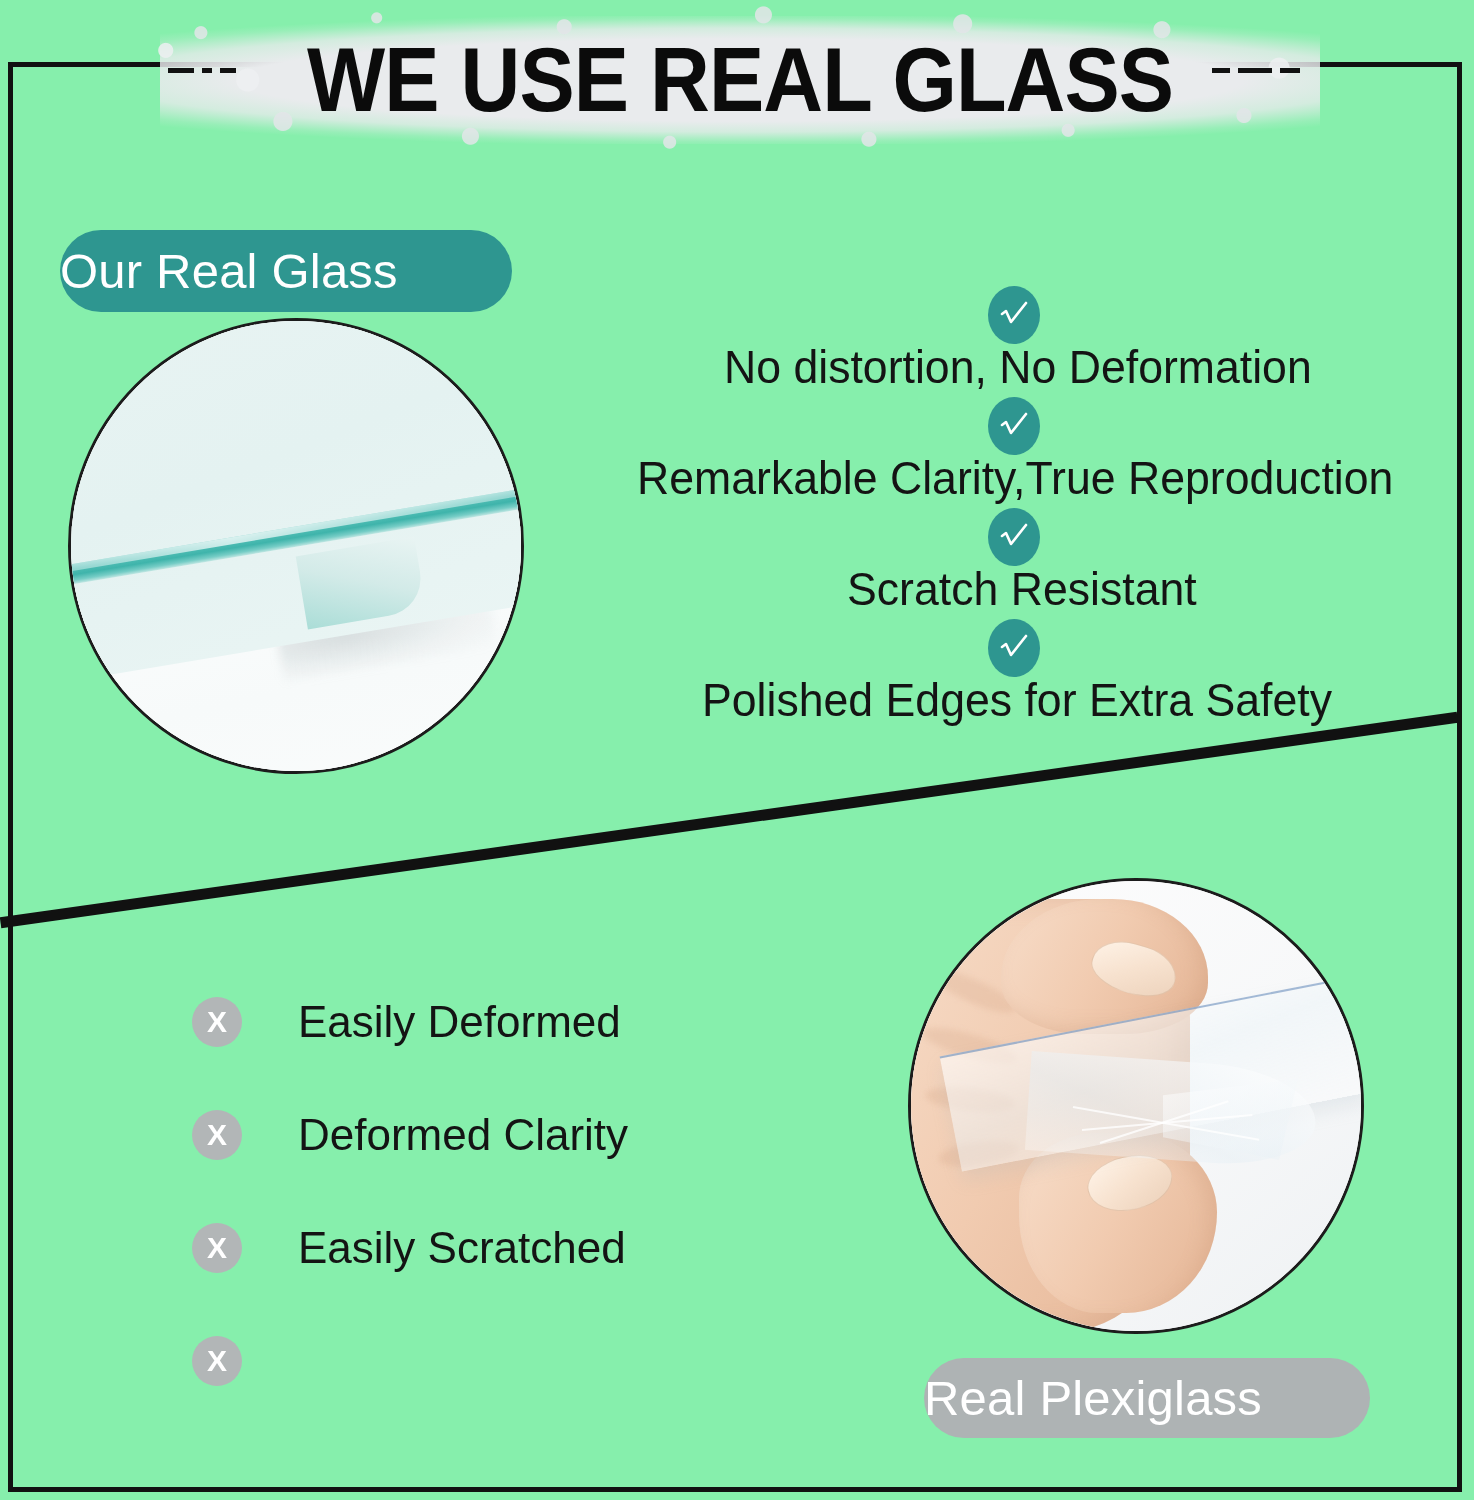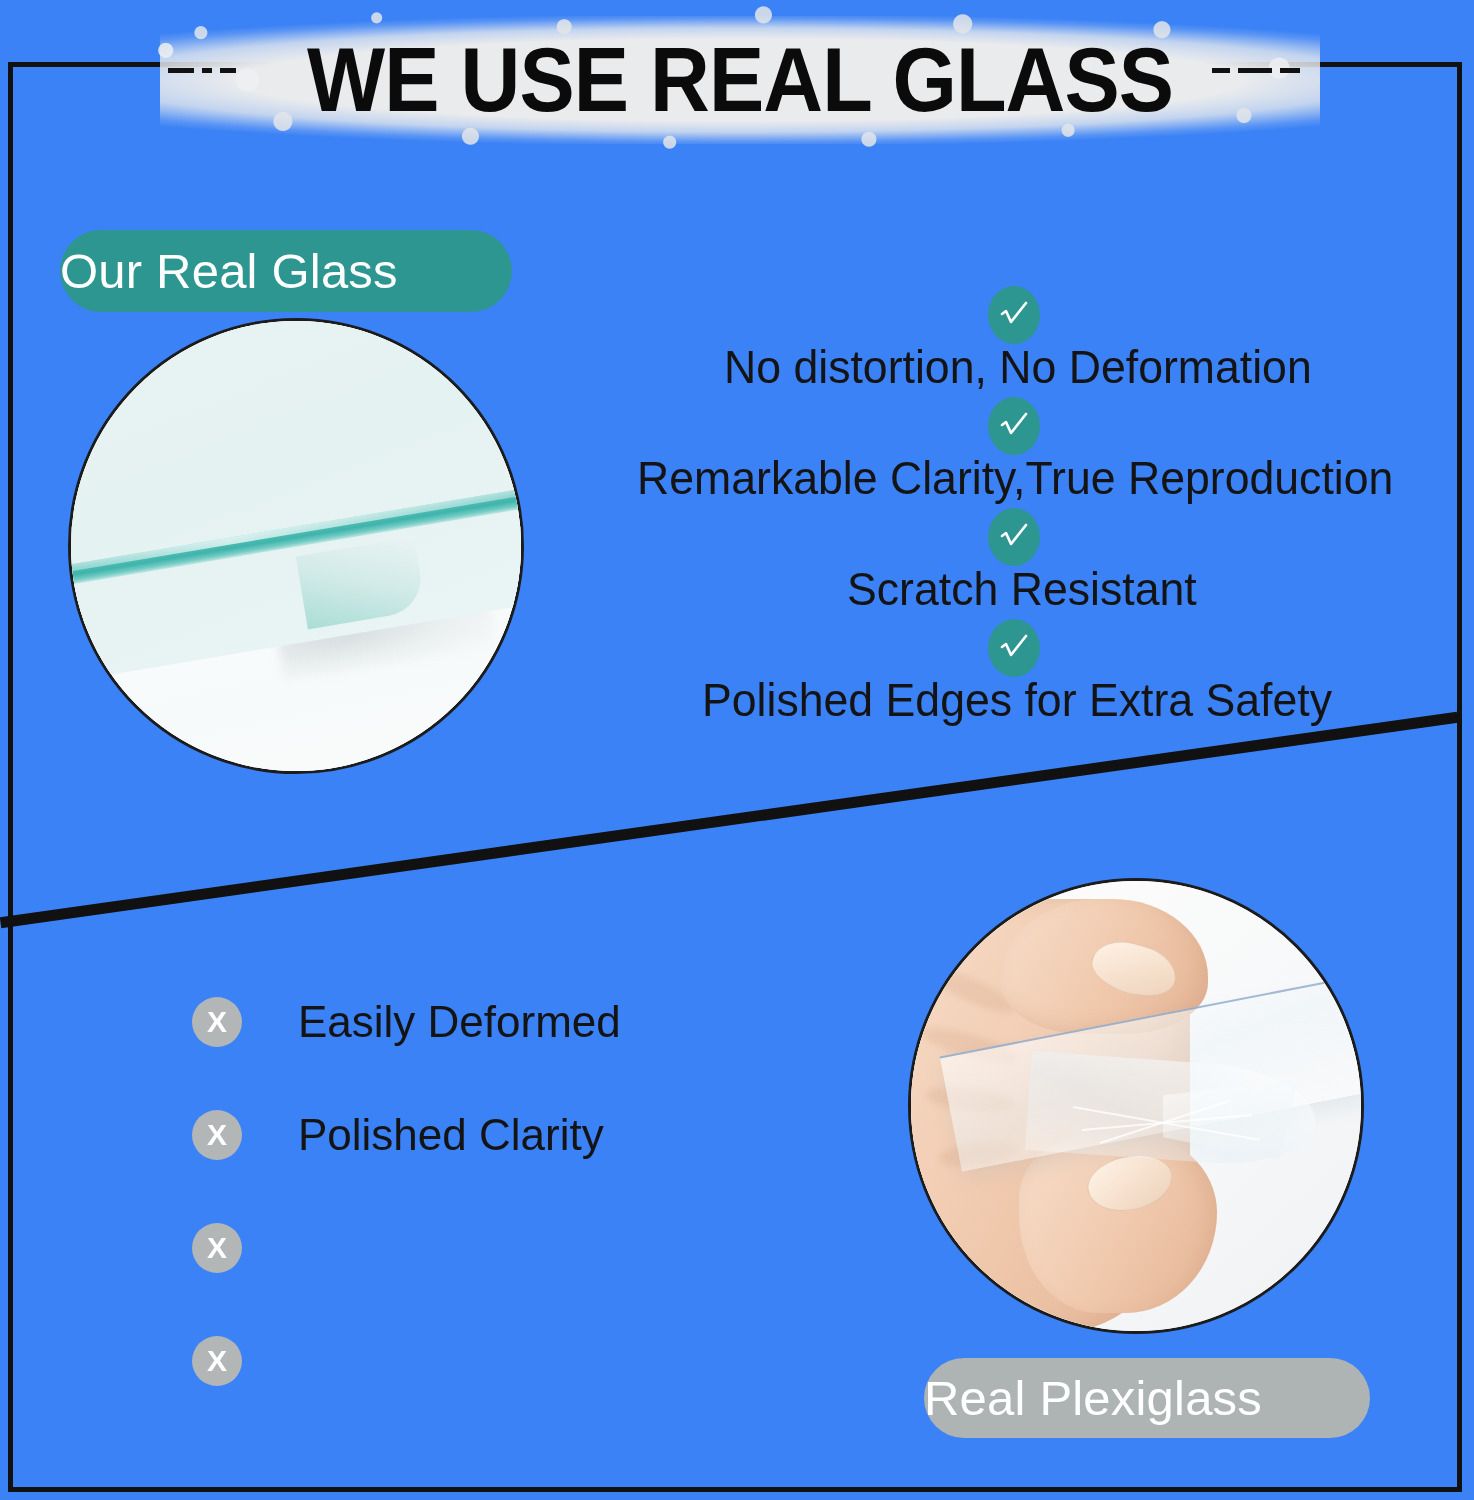--- a/index.html
+++ b/index.html
@@ -9,21 +9,21 @@
     height: 1500px;
     background: #ffffff;
     font-family: "Liberation Sans", sans-serif;
     overflow: hidden;
   }
 
   #root {
     position: relative;
     width: 1474px;
     height: 1500px;
-    background: #3b82f6;
+    background: #86efac;
     text-decoration: underline;
   }
 
   
   .frame {
     position: absolute;
     left: 8px;
     top: 62px;
     width: 1454px;
     height: 1430px;
@@ -437,25 +437,26 @@
 
   <div class="list list-cons">
 
     <div class="row">
       <span class="badge-x">X</span>
       <span class="row-label">Easily Deformed</span>
     </div>
 
     <div class="row">
       <span class="badge-x">X</span>
-      <span class="row-label">Polished Clarity</span>
+      <span class="row-label">Deformed Clarity</span>
     </div>
 
     <div class="row">
       <span class="badge-x">X</span>
+      <span class="row-label">Easily Scratched</span>
     </div>
 
     <div class="row">
       <span class="badge-x">X</span>
     </div>
 
   </div>
 
   <div class="photo photo-plexi">
     <div class="photo-inner">

